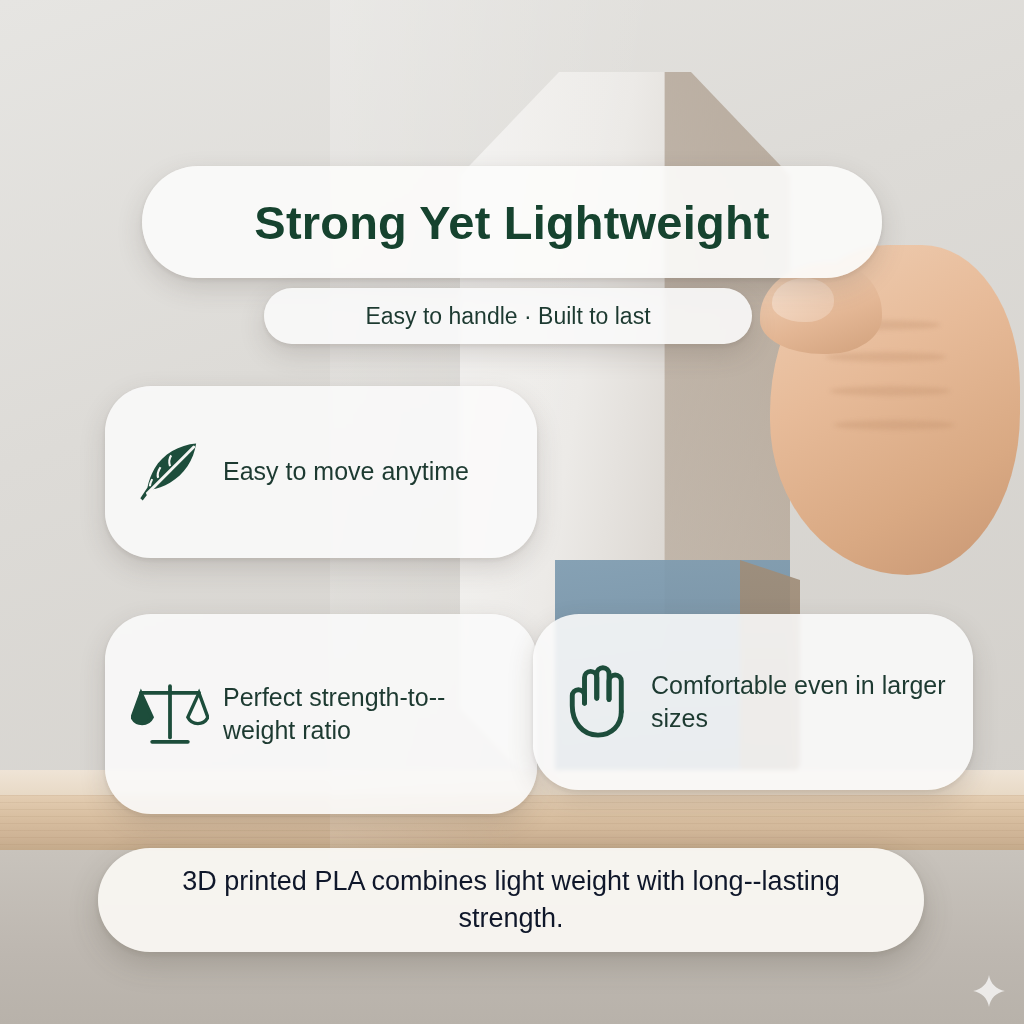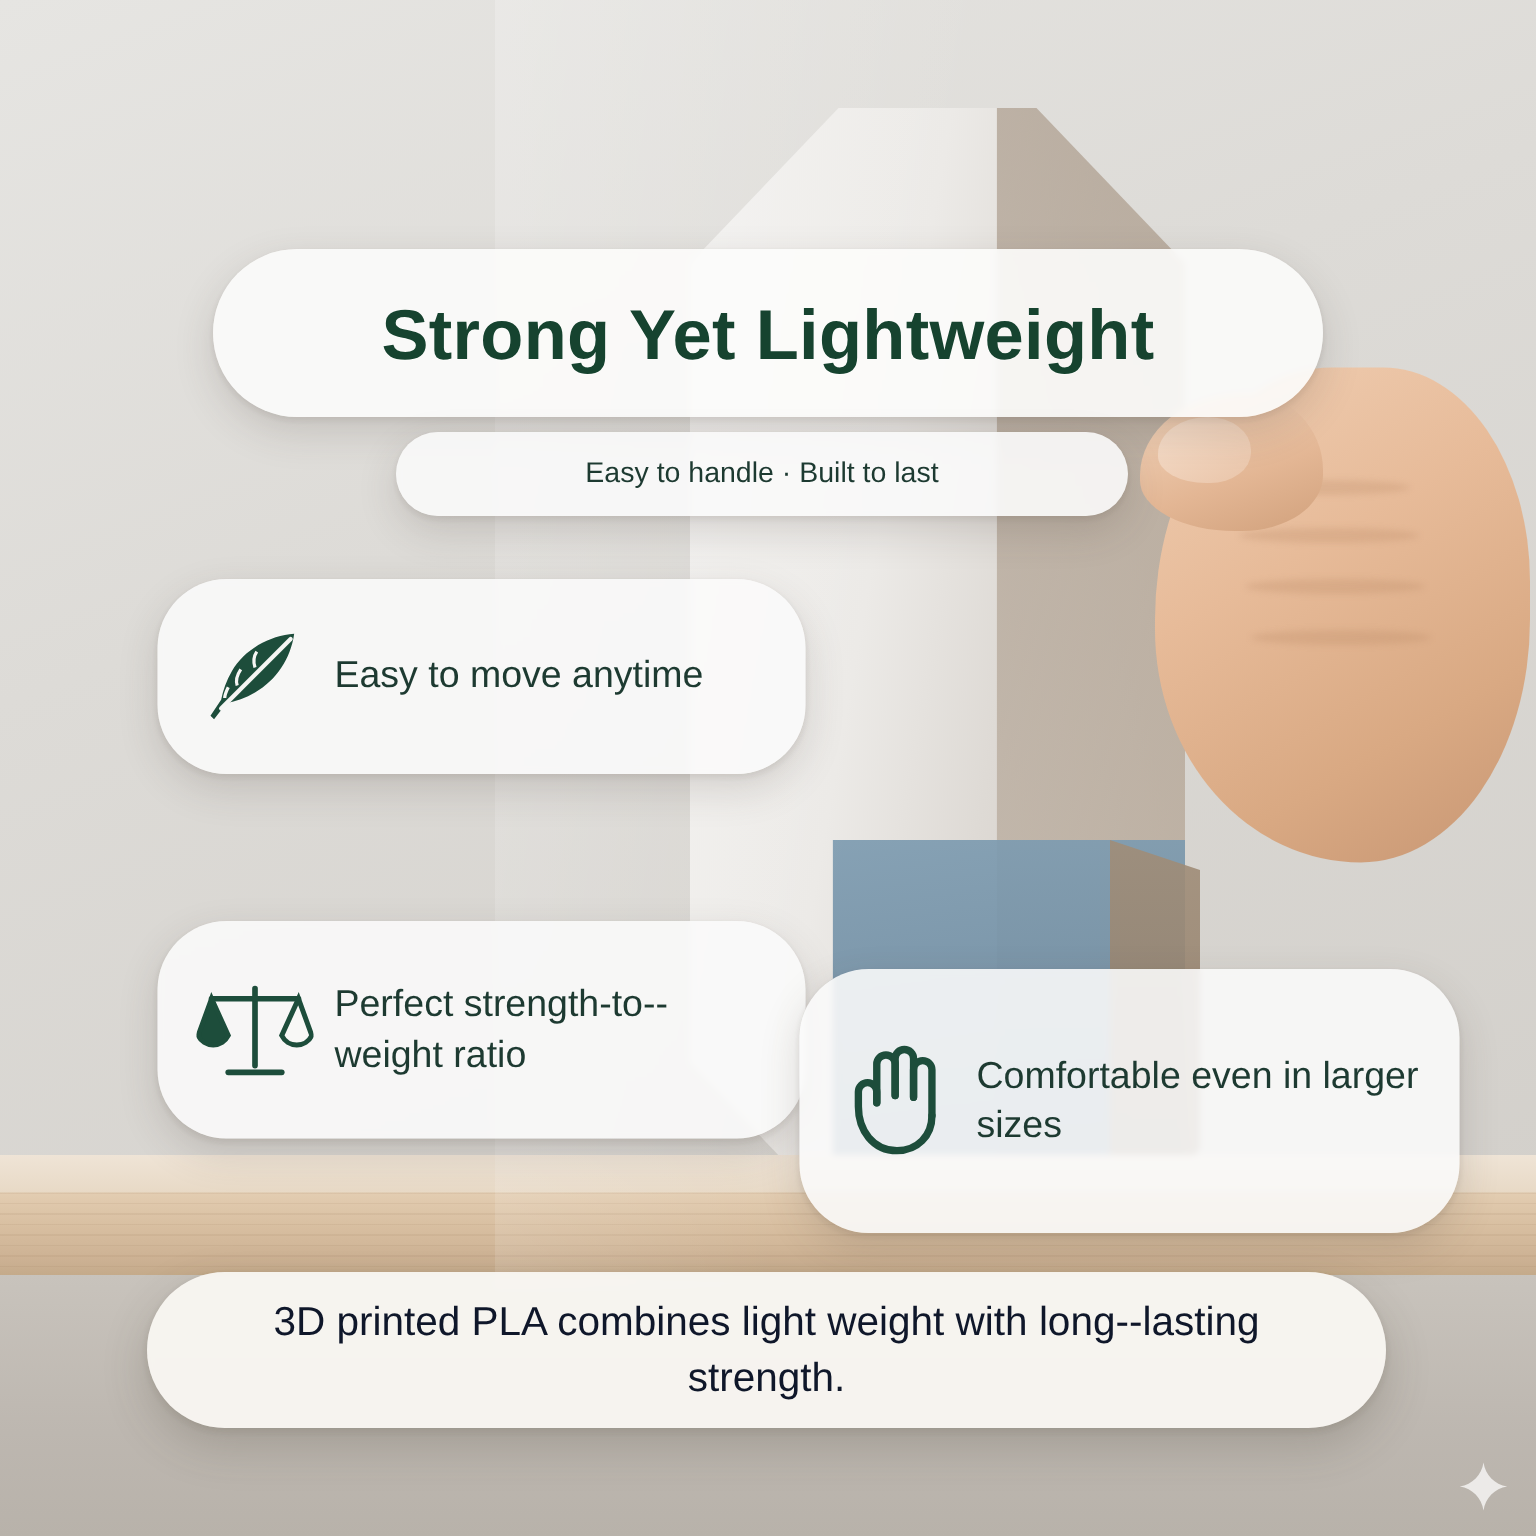--- a/index.html
+++ b/index.html
@@ -113,32 +113,32 @@
     white-space:nowrap;
     text-shadow:0 1px 0 rgba(255,255,255,.35);
   }
 
   #subtitle-card{
     left:264px;top:288px;width:488px;height:56px;
     justify-content:center;border-radius:999px;
     background:rgba(250,250,249,.90);
   }
   #subtitle-card .subtitle{
-    color:#1d3a31;font-size:19px;white-space:nowrap;
+    color:#1d3a31;font-size:23px;white-space:nowrap;
   }
 
   .feature{
     border-radius:46px;
     padding:0 26px;
     background:rgba(251,251,250,.88);
   }
-  #card-1{left:105px;top:386px;width:380px;height:130px;}
+  #card-1{left:105px;top:386px;width:380px;height:172px;}
   #card-2{left:533px;top:386px;width:388px;height:172px;}
-  #card-3{left:105px;top:614px;width:380px;height:145px;}
-  #card-4{left:533px;top:614px;width:388px;height:176px;margin-top:32px;}
+  #card-3{left:105px;top:614px;width:380px;height:200px;}
+  #card-4{left:533px;top:614px;width:388px;height:176px;}
 
   .ficon{
     width:78px;height:78px;flex:0 0 78px;
     display:flex;align-items:center;justify-content:center;
     margin-right:14px;
   }
   .ficon svg{display:block;}
   .flabel{
     color:#1d3a31;font-size:25px;line-height:1.34;
   }

